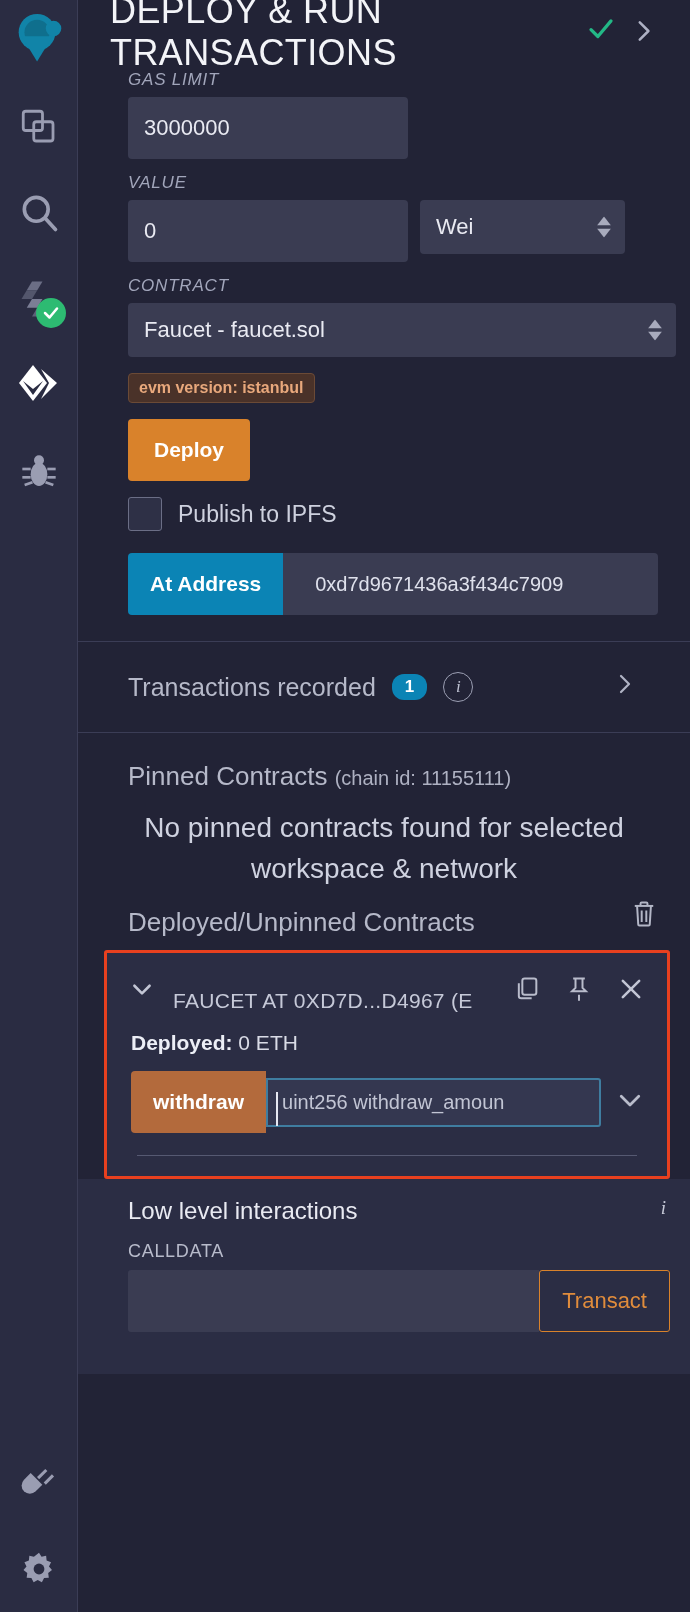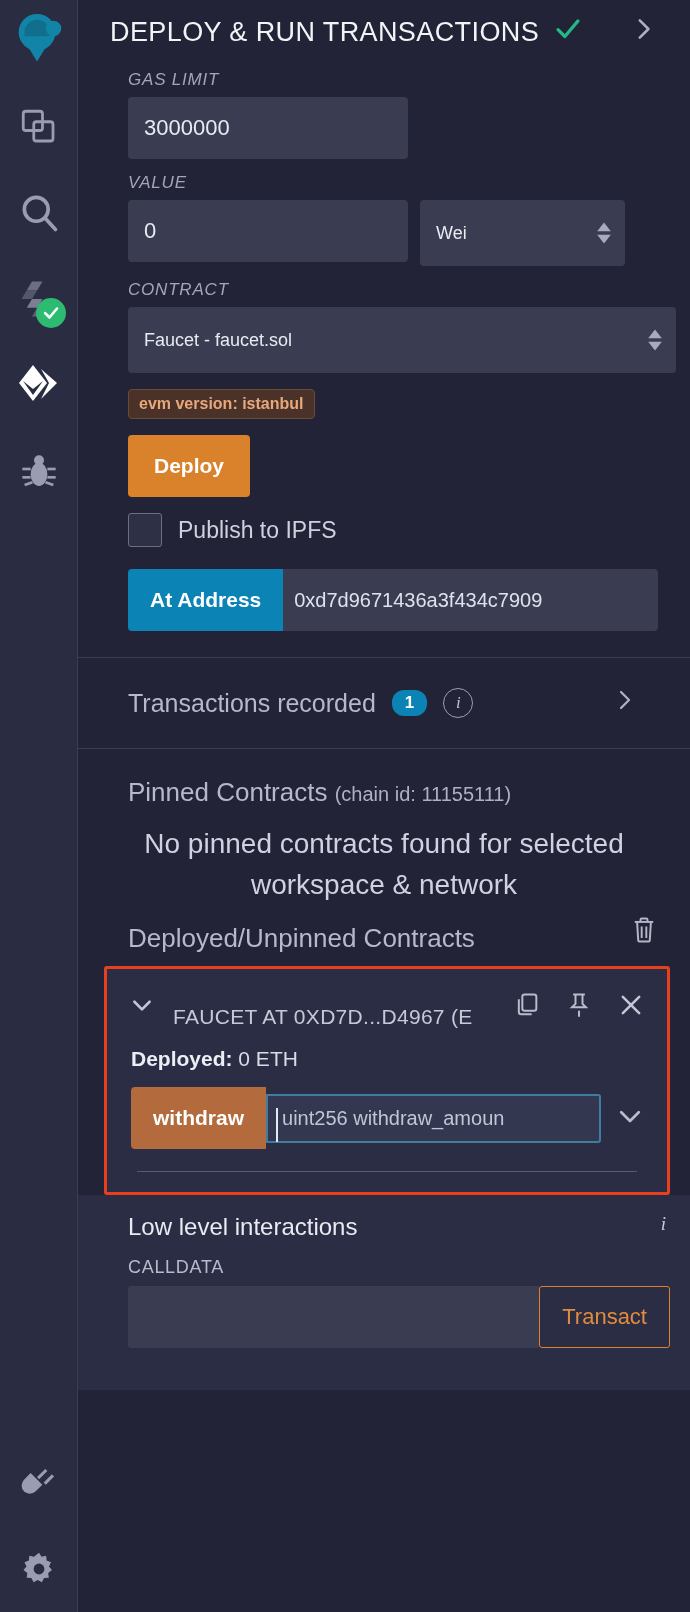--- a/index.html
+++ b/index.html
@@ -36,21 +36,21 @@
 
   
   .panel {
     flex: 1 1 auto; height: 100%;
     background: #222336;
     overflow: hidden;
     position: relative;
   }
   .panel-title {
     color: #f3f4f8;
-    font-size: 27px;
+    font-size: 36px;
     letter-spacing: .4px;
     padding: 8px 16px 0 32px;
     display: flex; align-items: center; gap: 14px;
     height: 56px;
   }
   .panel-title .ttext { font-weight: 400; }
   .chev-right { margin-left: auto; margin-right: 18px; }
 
   .section { padding: 0 32px; }
 
@@ -76,22 +76,22 @@
   .input::placeholder { color: #b9bccc; }
 
   .row { display: flex; gap: 12px; margin-left: 18px; }
   .gaslimit-wrap { width: 280px; margin-left: 18px; }
   .value-wrap { width: 280px; }
   .unit-wrap { width: 205px; position: relative; }
   .contract-wrap { width: 100%; margin-left: 18px; position: relative; }
 
   .select-box {
     background: #3a3c52; border-radius: 4px;
-    color: #e9eaf2; font-size: 18px;
-    height: 66px; display: flex; align-items: center;
+    color: #e9eaf2; font-size: 22px;
+    height: 54px; display: flex; align-items: center;
     padding: 0 16px; position: relative; cursor: pointer;
   }
   .spin {
     position: absolute; right: 14px; top: 50%; transform: translateY(-50%);
     display: flex; flex-direction: column; gap: 3px;
   }
 
   .evm-badge {
     display: inline-block; margin: 16px 0 0 18px;
     background: #4a3229; border: 1px solid #6b4a36;
@@ -115,21 +115,21 @@
   .ipfs-label { color: #ced1de; font-size: 23px; }
 
   .ataddr-row { display: flex; margin: 22px 0 0 18px; }
   .btn-ataddr {
     background: #0b84b5; color: #fff; font-weight: bold; font-size: 21px;
     border: none; border-radius: 4px 0 0 4px; padding: 0 22px; height: 62px;
     cursor: pointer; font-family: "Liberation Sans", sans-serif; white-space: nowrap;
   }
   .ataddr-input {
     background: #3a3c52; border: none; border-radius: 0 4px 4px 0;
-    color: #dfe1ec; font-size: 20px; padding: 0 11px; height: 62px;
+    color: #dfe1ec; font-size: 20px; padding: 0 32px; height: 62px;
     flex: 1 1 auto; outline: none; font-family: "Liberation Sans", sans-serif;
     overflow: hidden;
   }
 
   .divider { height: 1px; background: #3b3d56; margin: 26px 0 0 0; }
 
   .txrec {
     display: flex; align-items: center; gap: 16px;
     padding: 30px 32px 30px 50px;
     color: #b6b9c9; font-size: 25px;

